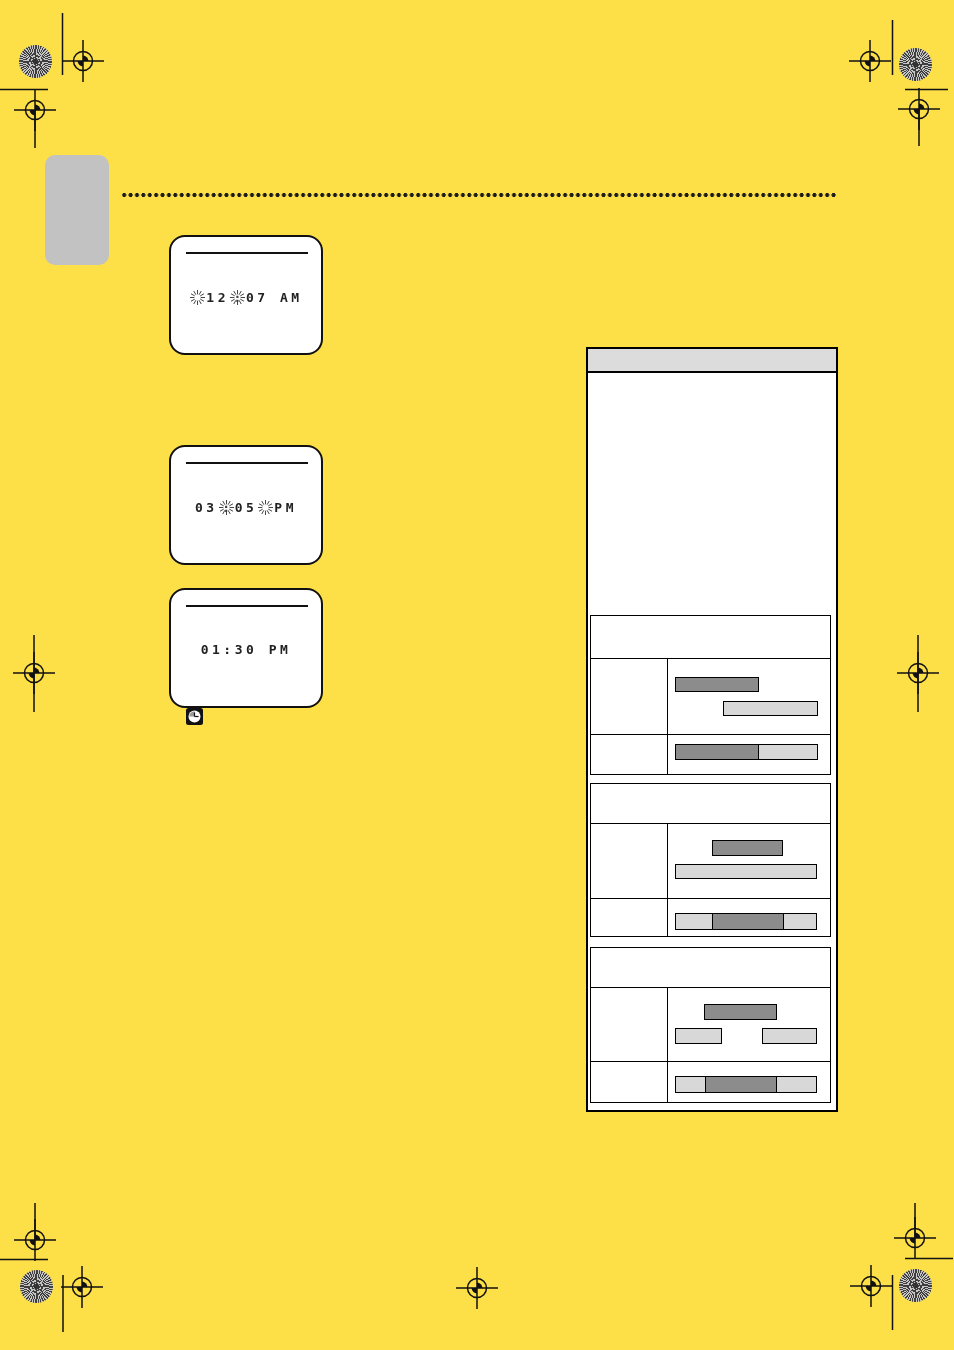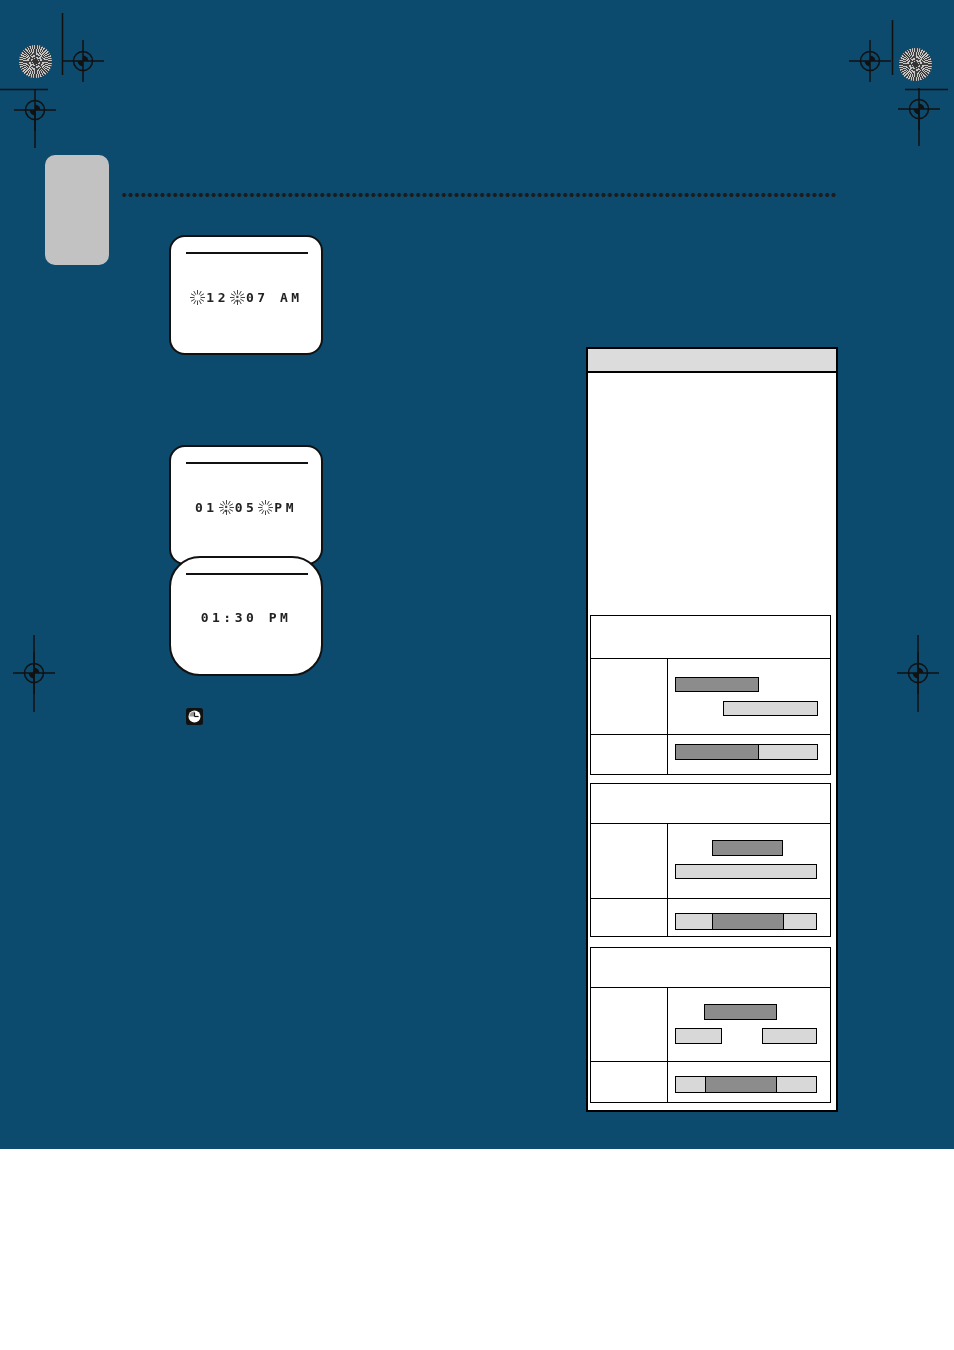--- a/index.html
+++ b/index.html
@@ -1,18 +1,18 @@
 <!DOCTYPE html>
 <html style="--bar-dark: #8c8c8c; --bar-light: #d8d8d8; --table-header-bg: #dcdcdc; --side-tab-gray: #c2c2c2; --ink: #111111;"><head>
 <meta charset="utf-8">
 <style>
   html,body{margin:0;padding:0;background:#ffffff;}
   .page{
-    position:relative;width:954px;height:1149px;overflow:hidden;
-    background:#0c4a6e;font-family:"Liberation Sans",sans-serif;color:var(--ink,#111);
+    position:relative;width:954px;height:1350px;overflow:hidden;
+    background:#fde047;font-family:"Liberation Sans",sans-serif;color:var(--ink,#111);
   }
   
   .marks{position:absolute;left:0;top:0;pointer-events:none;}
   .star-target{
     position:absolute;width:33px;height:33px;border-radius:50%;
     background:
       radial-gradient(circle at center,#333 2.4px,rgba(0,0,0,0) 3.2px),
       repeating-conic-gradient(#3f3f3f 0deg 4.5deg,#c6c6c6 4.5deg 9deg);
   }
   
@@ -158,34 +158,34 @@
         <svg class="burst" width="17" height="17" viewBox="-8.5 -8.5 17 17">
             <use href="#burst"></use>
           </svg>
       </span><span>07 AM</span>
     </div>
   </div>
 
   <div class="screen" style="top:445px;">
     <div class="screen-line"></div>
     <div class="time-row">
-      <span>01</span><span class="blink-slot">
+      <span>03</span><span class="blink-slot">
         <span class="under">:</span>
         <svg class="burst" width="17" height="17" viewBox="-8.5 -8.5 17 17">
             <use href="#burst"></use>
           </svg>
       </span><span>05</span><span class="blink-slot">
         <svg class="burst" width="17" height="17" viewBox="-8.5 -8.5 17 17">
             <use href="#burst"></use>
           </svg>
       </span><span>PM</span>
     </div>
   </div>
 
-  <div class="screen" style="top:556px;border-radius:31px;">
+  <div class="screen" style="top:588px;">
     <div class="screen-line"></div>
     <div class="time-row">
       <span>01:30 PM</span>
     </div>
   </div>
 
   <div class="clock-icon">
     <svg width="17" height="17" viewBox="0 0 17 17">
       <rect x="0" y="0" width="17" height="17" rx="2.5" fill="#111"></rect>
       <circle cx="8.5" cy="8.5" r="6" fill="#fff"></circle>

